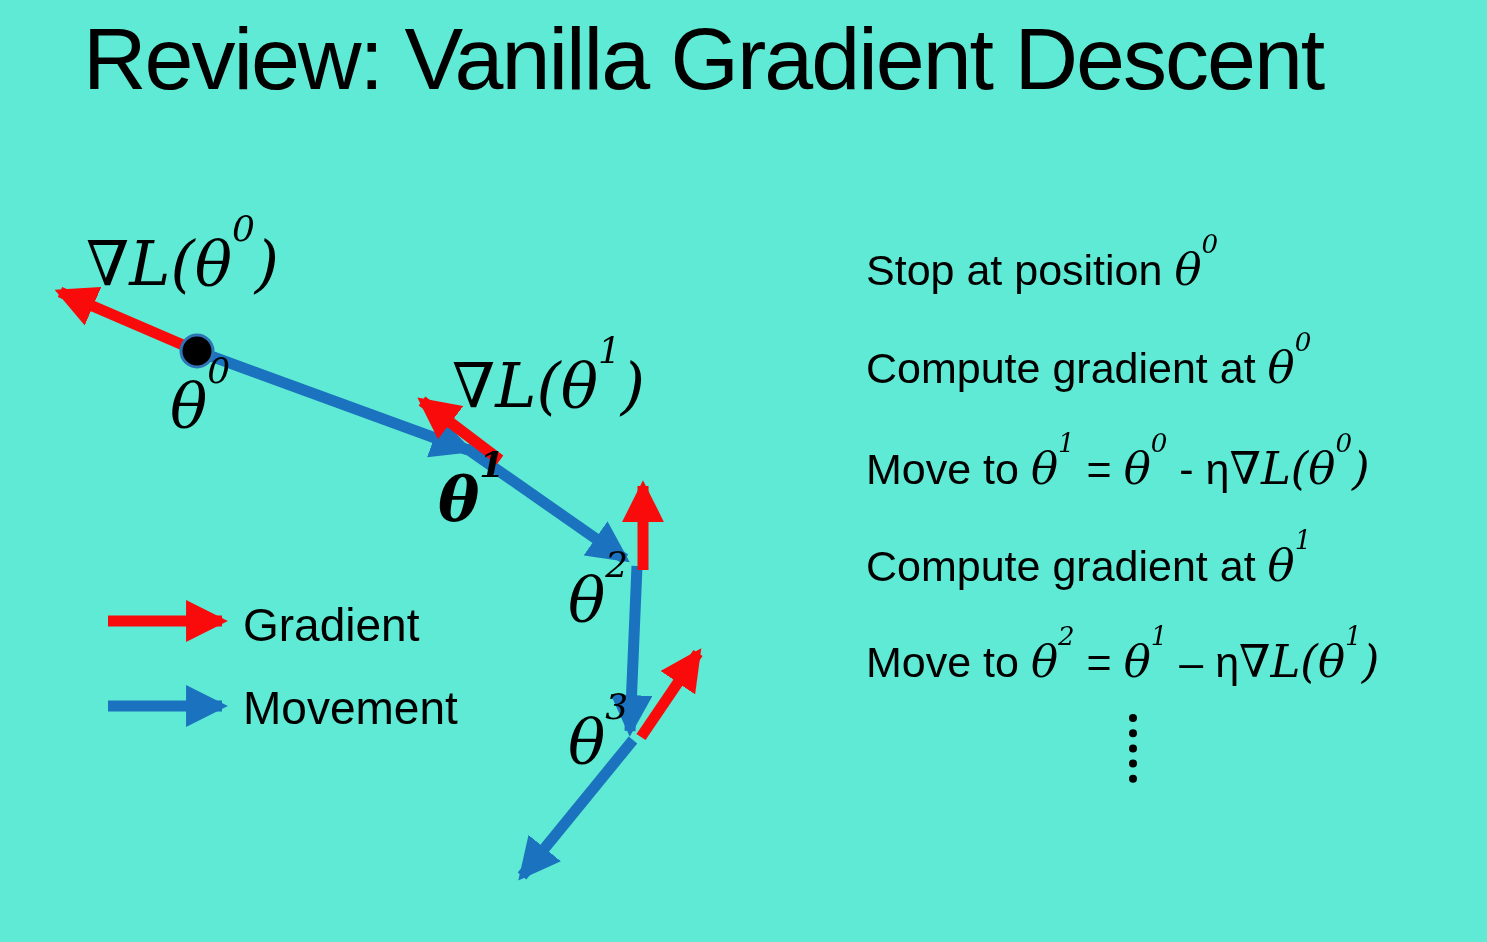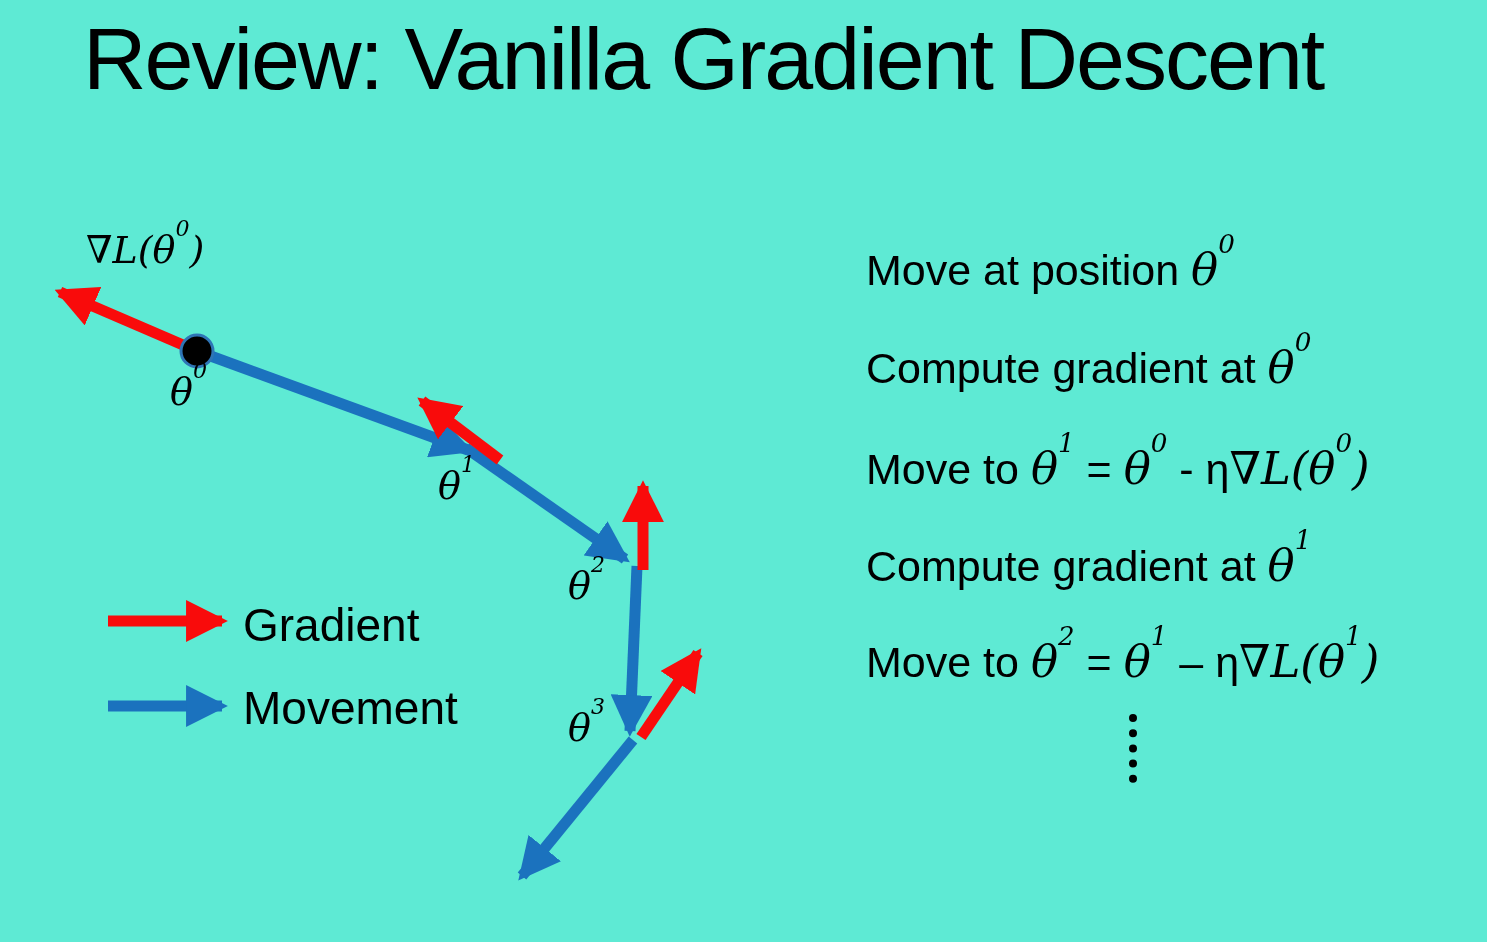--- a/index.html
+++ b/index.html
@@ -5,21 +5,21 @@
   html,body{margin:0;padding:0;background:#ffffff;}
   .canvas{
     position:relative;width:1487px;height:942px;background:#5eead4;
     font-family:"Liberation Sans",sans-serif;color:#000;overflow:hidden;
   }
   .title{
     position:absolute;left:83px;top:8px;font-size:88px;font-weight:400;
     letter-spacing:-2px;white-space:nowrap;
   }
   svg.overlay{position:absolute;left:0;top:0;width:1487px;height:942px;}
-  .mlabel{position:absolute;font-size:38px;white-space:pre;line-height:1.1;}
+  .mlabel{position:absolute;font-size:62px;white-space:pre;line-height:1.1;}
   .math{font-family:"DejaVu Serif","DejaVu Sans",serif;font-style:italic;}
   .math.up{font-style:normal;}
   sup{font-size:58%;line-height:0;position:relative;top:-0.62em;}
   .step{position:absolute;left:866px;font-size:43px;white-space:pre;line-height:1.15;}
   .step .math{font-size:45px;}
   .legend-label{position:absolute;font-size:46px;white-space:pre;}
 </style>
 </head>
 <body>
 
@@ -50,26 +50,27 @@
     <circle cx="197" cy="351" r="16" stroke-width="3" fill="#000000" stroke="#2E75B6"></circle>
 
     <line x1="108" y1="621" x2="222" y2="621" stroke-width="11" marker-end="url(#ah-red)" stroke="#F90B0B"></line>
     <line x1="108" y1="706" x2="222" y2="706" stroke-width="11" marker-end="url(#ah-blue)" stroke="#1B72BE"></line>
 
     <line x1="1133" y1="718" x2="1133" y2="794" stroke-width="8" stroke-linecap="round" stroke-dasharray="0 15.2" stroke="#000000"></line>
   </svg>
 
   <div class="mlabel" style="left:86px;top:230px;"><span class="math">∇L(θ<sup>0</sup>)</span></div>
   <div class="mlabel" style="left:170px;top:372px;"><span class="math">θ<sup>0</sup></span></div>
-  <div class="mlabel" style="left:438px;top:466px;"><span class="math">θ<sup>1</sup></span></div>
+  <div class="mlabel" style="left:452px;top:352px;"><span class="math">∇L(θ<sup>1</sup>)</span></div>
+  <div class="mlabel" style="left:438px;top:466px;font-weight:bold;"><span class="math">θ<sup>1</sup></span></div>
   <div class="mlabel" style="left:568px;top:566px;"><span class="math">θ<sup>2</sup></span></div>
   <div class="mlabel" style="left:568px;top:708px;"><span class="math">θ<sup>3</sup></span></div>
 
   <div class="legend-label" style="left:243px;top:681px;">Movement</div>
   <div class="legend-label" style="left:243px;top:598px;">Gradient</div>
 
-  <div class="step" style="top:244px;"><span class="txt">Move at position </span><span class="math">θ<sup>0</sup></span></div>
+  <div class="step" style="top:244px;"><span class="txt">Stop at position </span><span class="math">θ<sup>0</sup></span></div>
   <div class="step" style="top:342px;"><span class="txt">Compute gradient at </span><span class="math">θ<sup>0</sup></span></div>
   <div class="step" style="top:443px;"><span class="txt">Move to </span><span class="math">θ<sup>1</sup></span><span class="txt"> = </span><span class="math">θ<sup>0</sup></span><span class="txt"> - η</span><span class="math">∇L(θ<sup>0</sup>)</span></div>
   <div class="step" style="top:540px;"><span class="txt">Compute gradient at </span><span class="math">θ<sup>1</sup></span></div>
   <div class="step" style="top:636px;"><span class="txt">Move to </span><span class="math">θ<sup>2</sup></span><span class="txt"> = </span><span class="math">θ<sup>1</sup></span><span class="txt"> – η</span><span class="math">∇L(θ<sup>1</sup>)</span></div>
 
 </div>
 
 </body></html>

